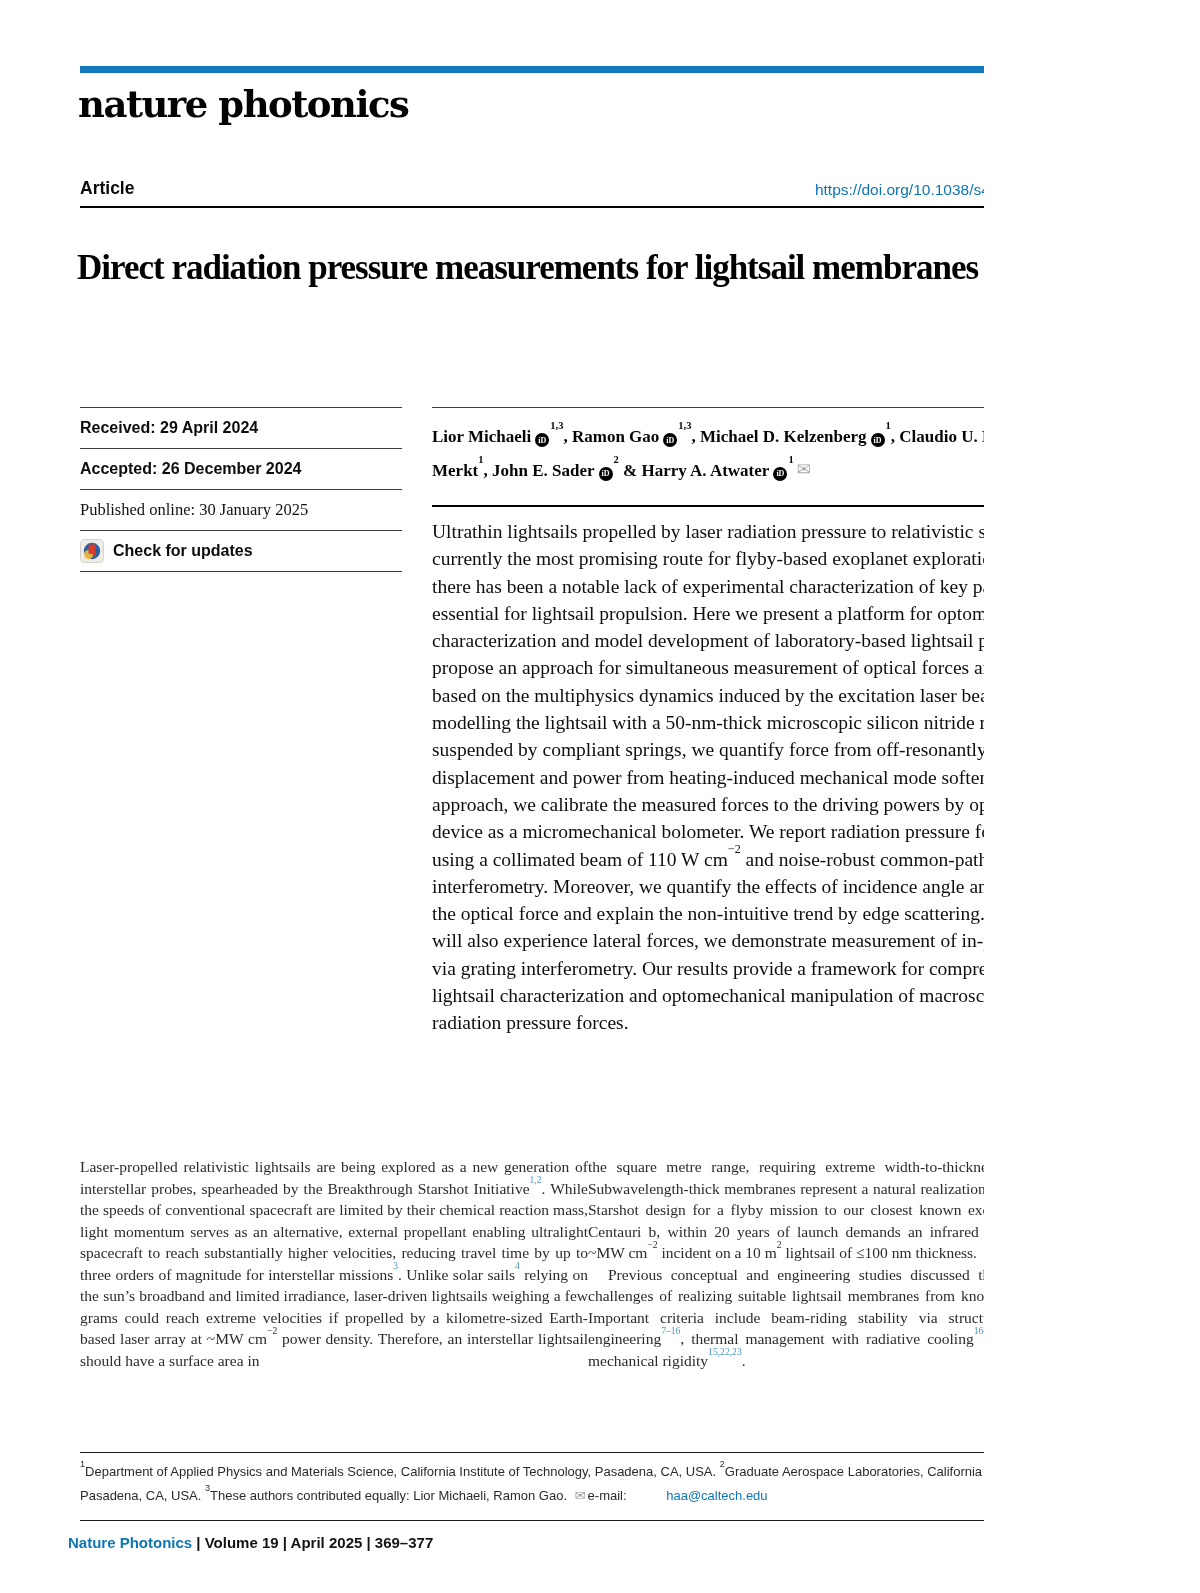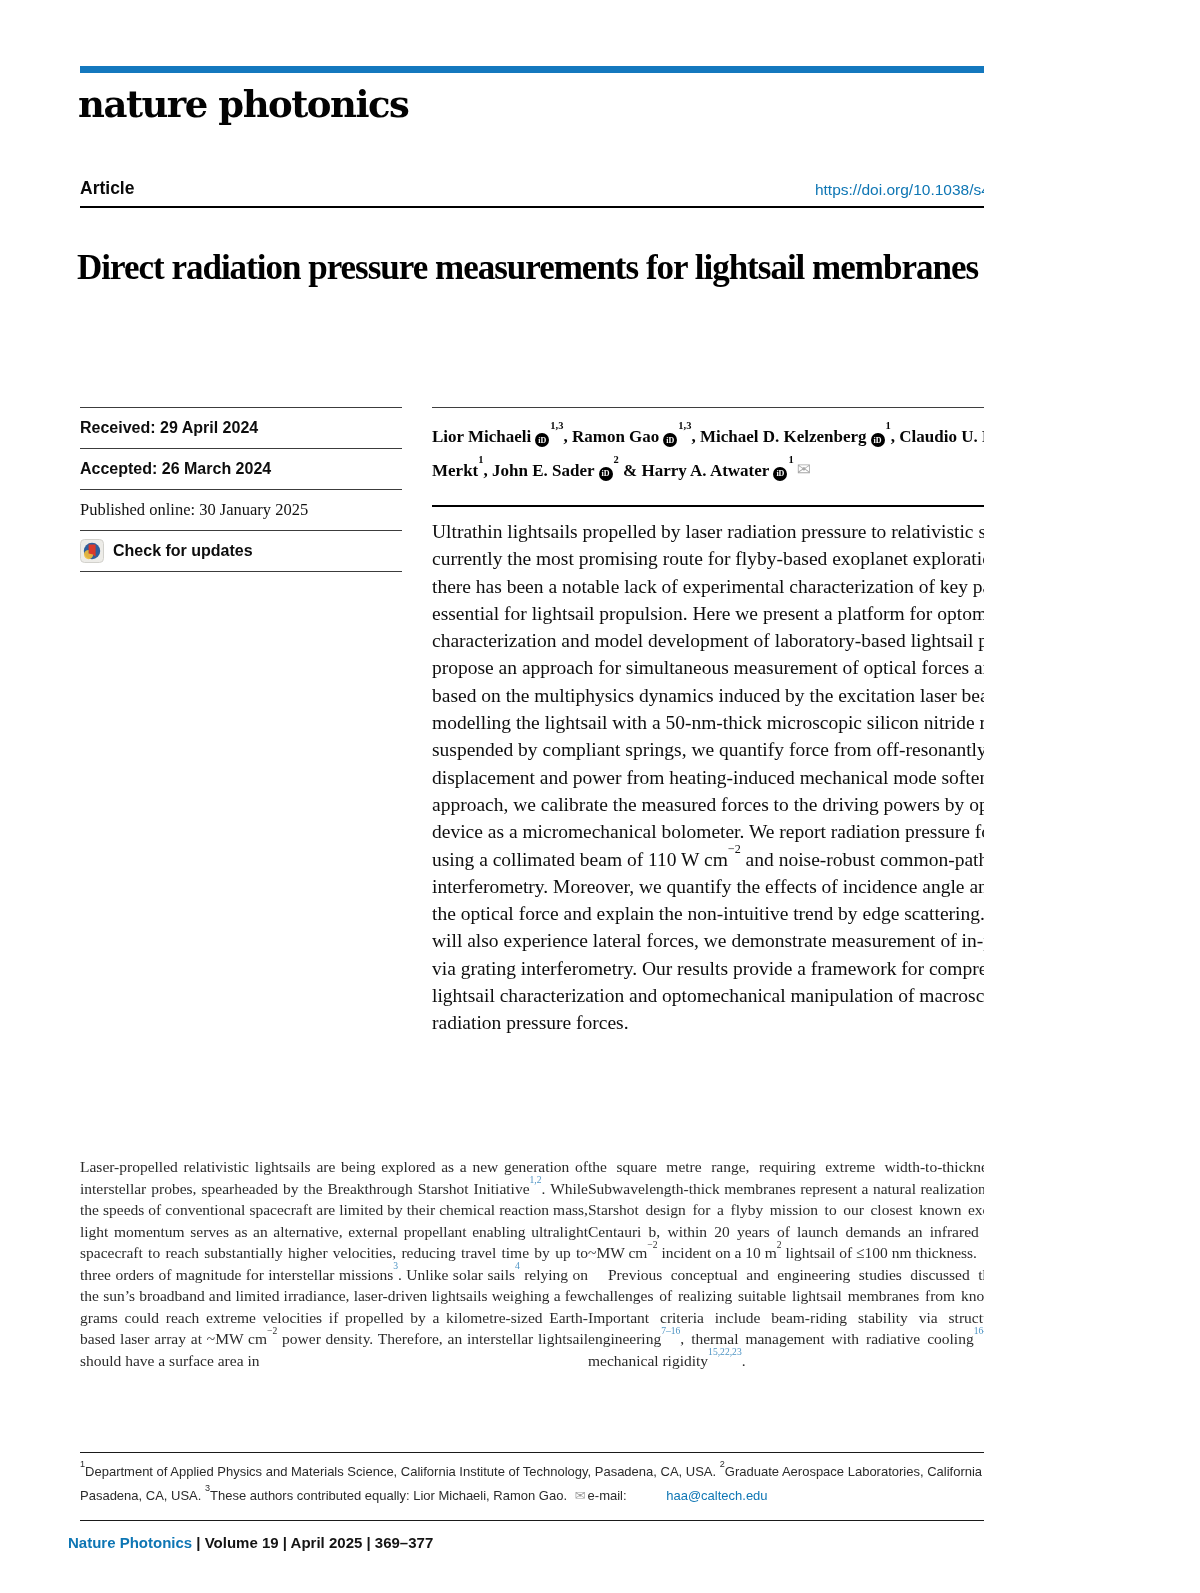--- a/index.html
+++ b/index.html
@@ -80,21 +80,21 @@
 
   <div class="rule-heavy"></div>
 
   <h1 class="title">Direct radiation pressure measurements for lightsail membranes</h1>
 
   <div class="meta">
     <div class="meta-row">
       <span class="meta-label">Received: 29 April 2024</span>
     </div>
     <div class="meta-row">
-      <span class="meta-label">Accepted: 26 March 2024</span>
+      <span class="meta-label">Accepted: 26 December 2024</span>
     </div>
     <div class="meta-row">
       <span class="meta-serif">Published online: 30 January 2025</span>
     </div>
     <div class="meta-row">
       <svg class="cm-icon" viewBox="0 0 24 24">
         <rect x="0.5" y="0.5" width="23" height="23" rx="4" fill="#edecE8" stroke="#d2d1cc"></rect>
         <circle cx="12" cy="12" r="8.2" fill="#2d5f9e"></circle>
         <path d="M8.6 5.4 h7 v12.4 l-3.5-2.6 -3.5 2.6 z" fill="#d93a2b"></path>
         <path d="M8.6 11 a4.6 4.6 0 1 0 4.6 4.6 l-4.6 -1.2 z" fill="#f2bd3a" opacity="0.9"></path>

